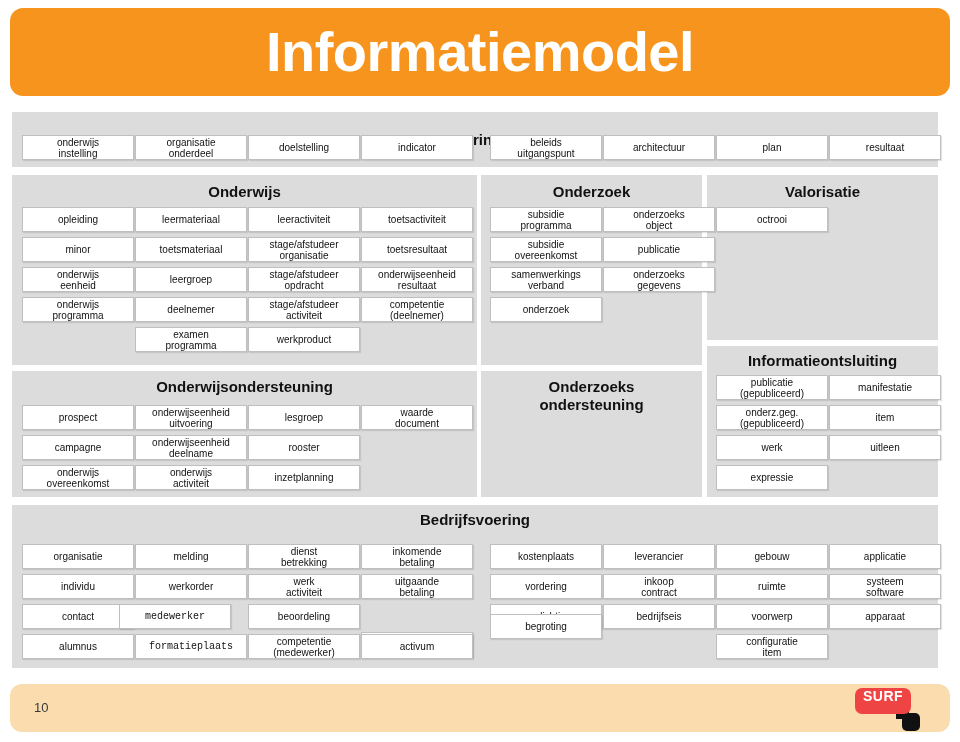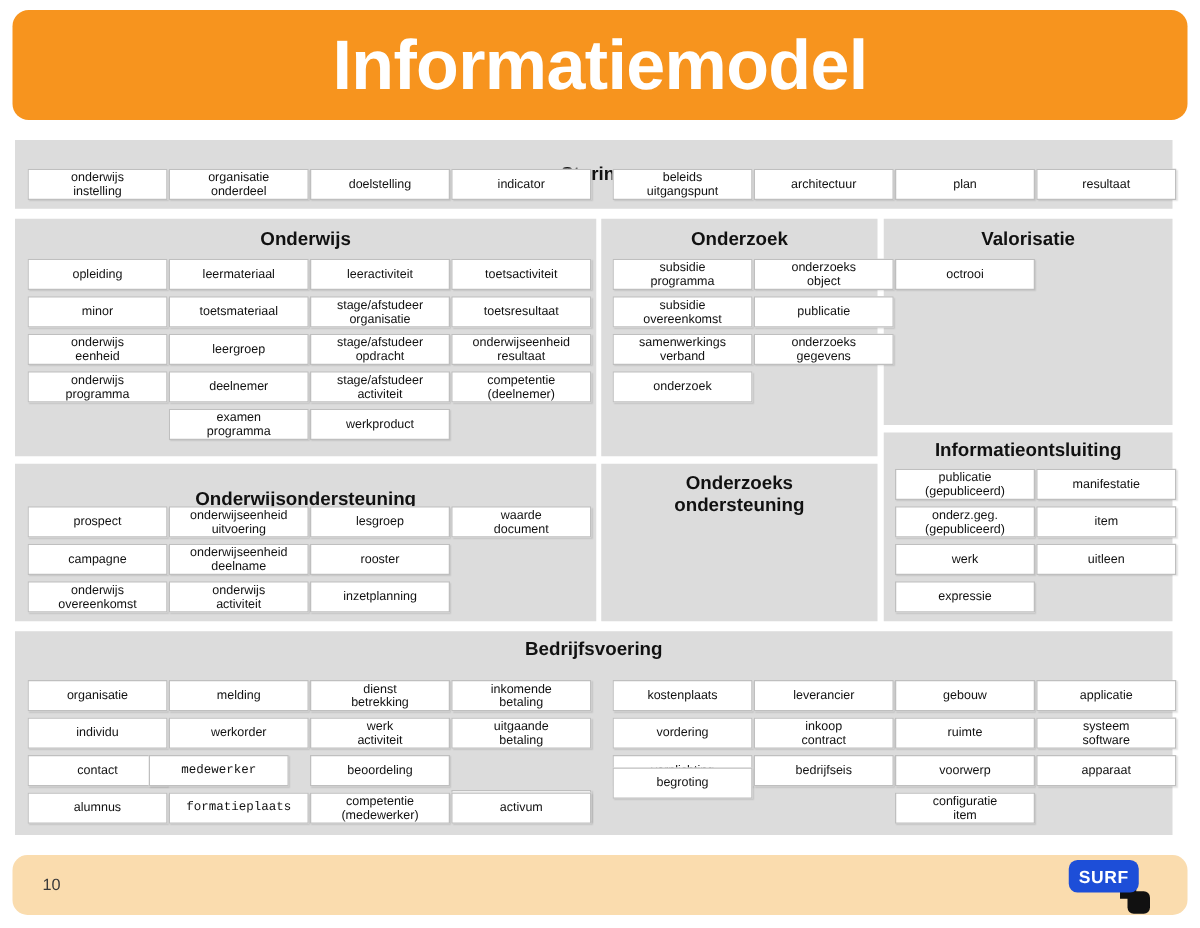--- a/index.html
+++ b/index.html
@@ -114,24 +114,24 @@
     left: 855px;
     top: 688px;
     width: 76px;
     height: 44px;
   }
   .surf-main {
     position: absolute;
     left: 0; top: 0;
     width: 56px;
     height: 26px;
-    background: #1d4ed8;
+    background: #ef4444;
     border-radius: 7px;
     display: flex;
-    align-items: center;
+    align-items: flex-start;
     justify-content: center;
   }
   .surf-main span {
     color: #ffffff;
     font-size: 14px;
     font-weight: bold;
     letter-spacing: 0.5px;
     font-family: "Liberation Sans", sans-serif;
   }
   .surf-tail {
@@ -171,21 +171,21 @@
 
   <div class="panel" style="left:481px; top:175px; width:221px; height:190px;">
     <div class="panel-title" style="padding-top:8px;">Onderzoek</div>
   </div>
 
   <div class="panel" style="left:707px; top:175px; width:231px; height:165px;">
     <div class="panel-title" style="padding-top:8px;">Valorisatie</div>
   </div>
 
   <div class="panel" style="left:12px; top:371px; width:465px; height:126px;">
-    <div class="panel-title" style="padding-top:20px;">Onderwijsondersteuning</div>
+    <div class="panel-title" style="padding-top:7px;">Onderwijsondersteuning</div>
   </div>
 
   <div class="panel" style="left:481px; top:371px; width:221px; height:126px;"></div>
   <div class="block-label" style="left:481px; top:378px; width:221px; white-space:pre-line;">Onderzoeks
 ondersteuning</div>
 
   <div class="panel" style="left:707px; top:346px; width:231px; height:151px;">
     <div class="panel-title" style="padding-top:6px;">Informatieontsluiting</div>
   </div>
 

